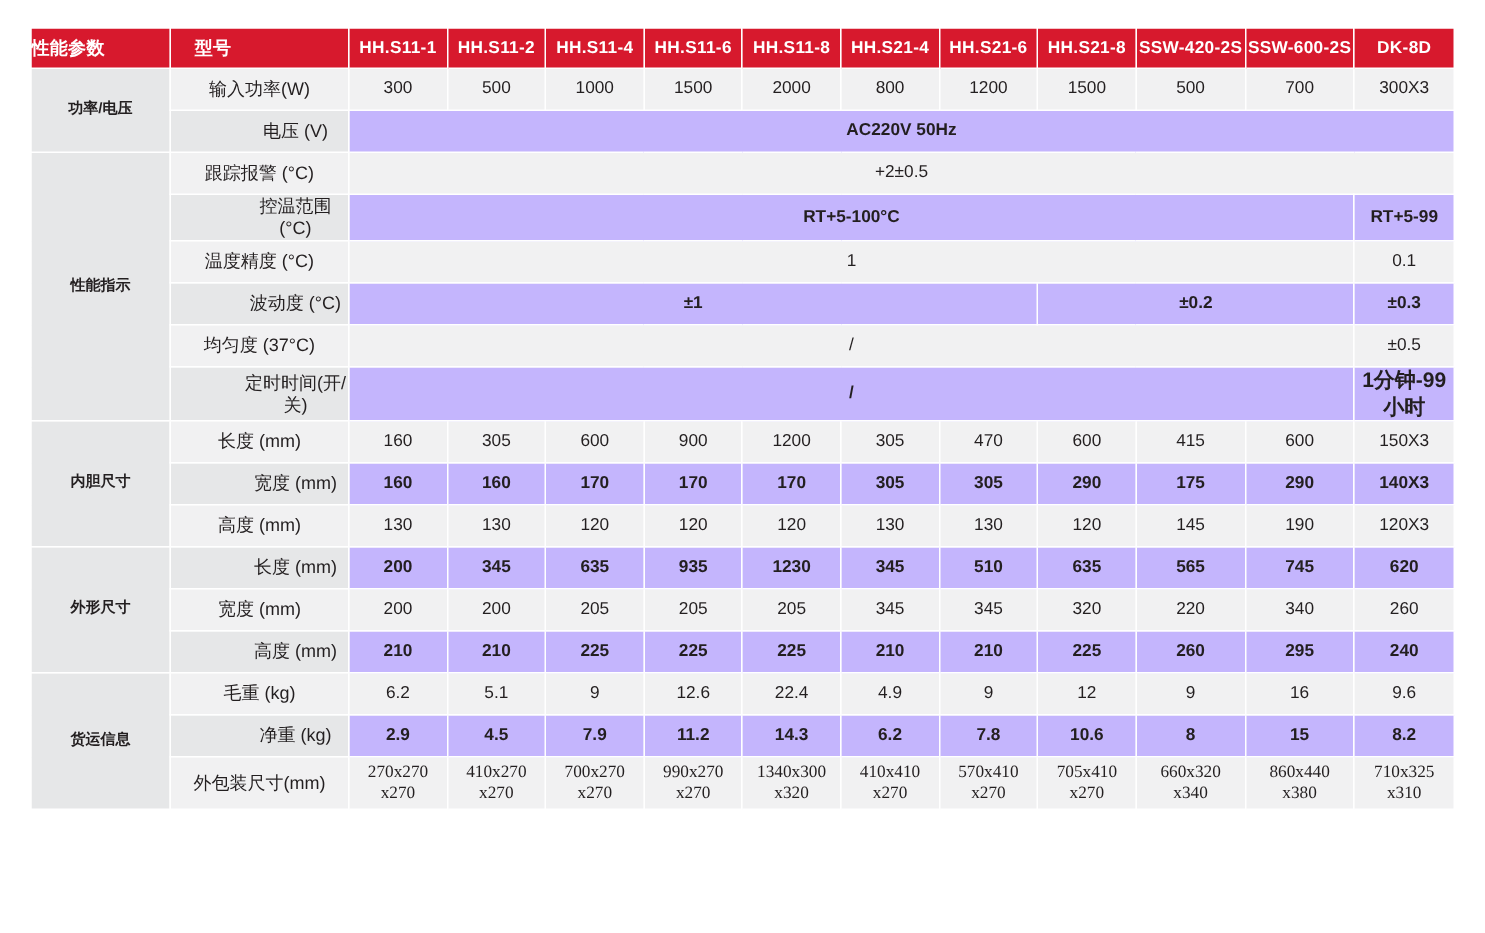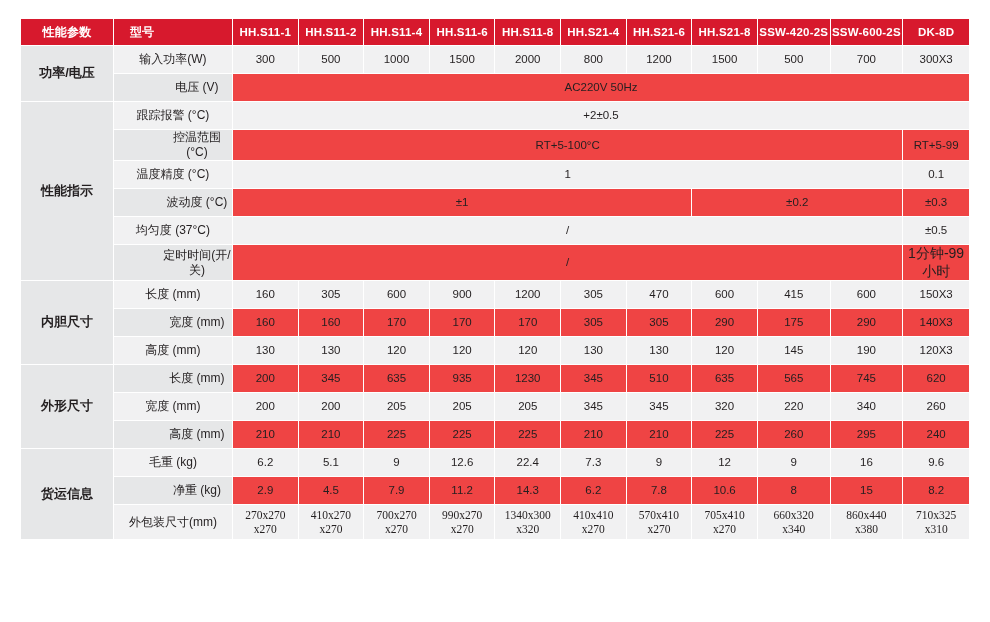--- a/index.html
+++ b/index.html
@@ -37,37 +37,37 @@
   
   thead th {
     background: #d7192d;
     color: #ffffff;
     font-weight: bold;
     height: 26px;
     font-size: 12px;
     letter-spacing: .2px;
   }
   thead th.hdr-group {
-    text-align: center;
+    text-align: left;
     width: 92px;
   }
   thead th.hdr-sub {
     text-align: left;
     padding-left: 16px;
     width: 118px;
   }
   thead th.hdr-model {
     width: 65px;
     font-size: 11.5px;
   }
   
   td.group {
     background: #e6e7e8;
     font-weight: bold;
-    font-size: 13px;
+    font-size: 10px;
     color: #231f20;
     width: 92px;
   }
   
   td.label {
     background: #f1f1f2;
     text-align: left;
     padding-left: 12px;
     font-size: 12px;
     color: #231f20;
@@ -79,21 +79,22 @@
     padding-left: 48px;
   }
   
   td.val {
     background: #f1f1f2;
     font-size: 11.5px;
     color: #231f20;
     height: 27px;
   }
   td.val.alt {
-    background: #ef4444;
+    background: #c4b5fd;
+    font-weight: bold;
   }
   td.val.tall {
     height: 34px;
     font-family: Liberation Serif, serif;
   }
   .pkg {
     font-size: 10.5px;
     line-height: 1.15;
     white-space: pre-line;
   }
@@ -284,21 +285,21 @@
       </tr>
 
       <tr>
         <td class="group" rowspan="3">货运信息</td>
         <td class="label">毛重 (kg)</td>
         <td class="val">6.2</td>
         <td class="val">5.1</td>
         <td class="val">9</td>
         <td class="val">12.6</td>
         <td class="val">22.4</td>
-        <td class="val">7.3</td>
+        <td class="val">4.9</td>
         <td class="val">9</td>
         <td class="val">12</td>
         <td class="val">9</td>
         <td class="val">16</td>
         <td class="val">9.6</td>
       </tr>
       <tr>
         <td class="label alt">净重 (kg)</td>
         <td class="val alt">2.9</td>
         <td class="val alt">4.5</td>

